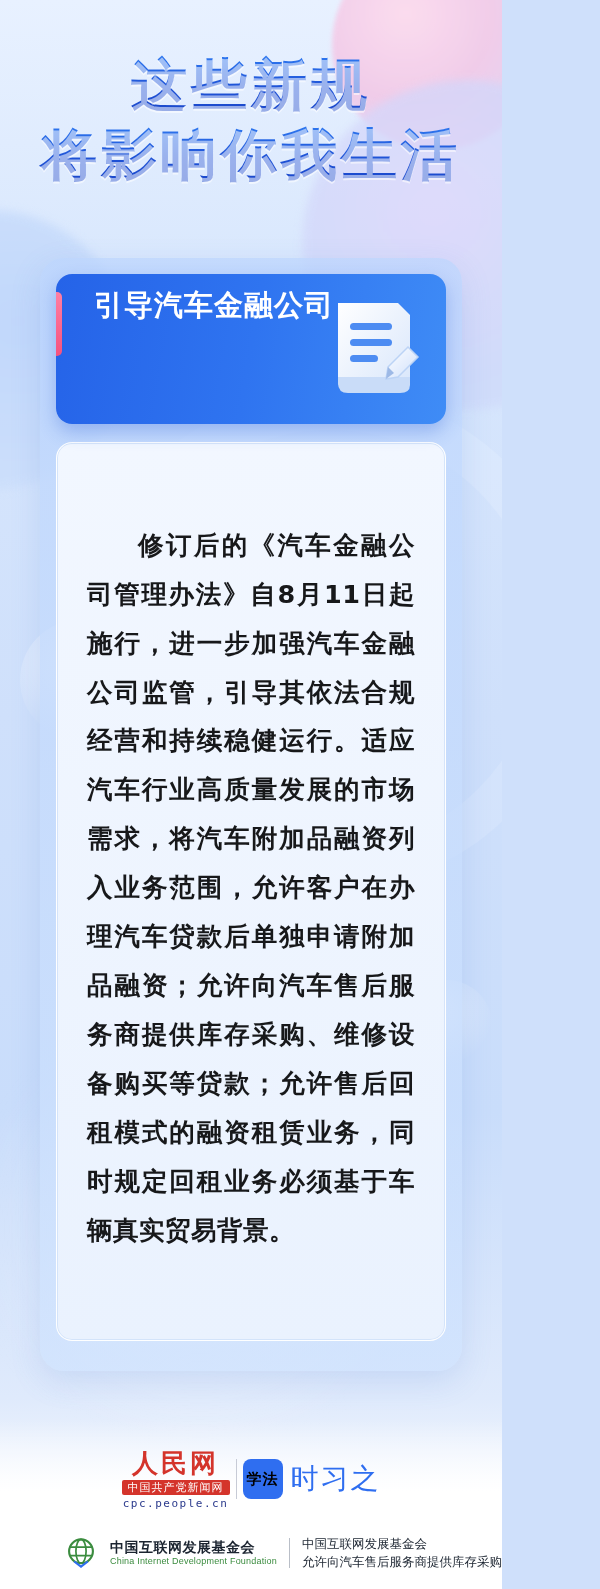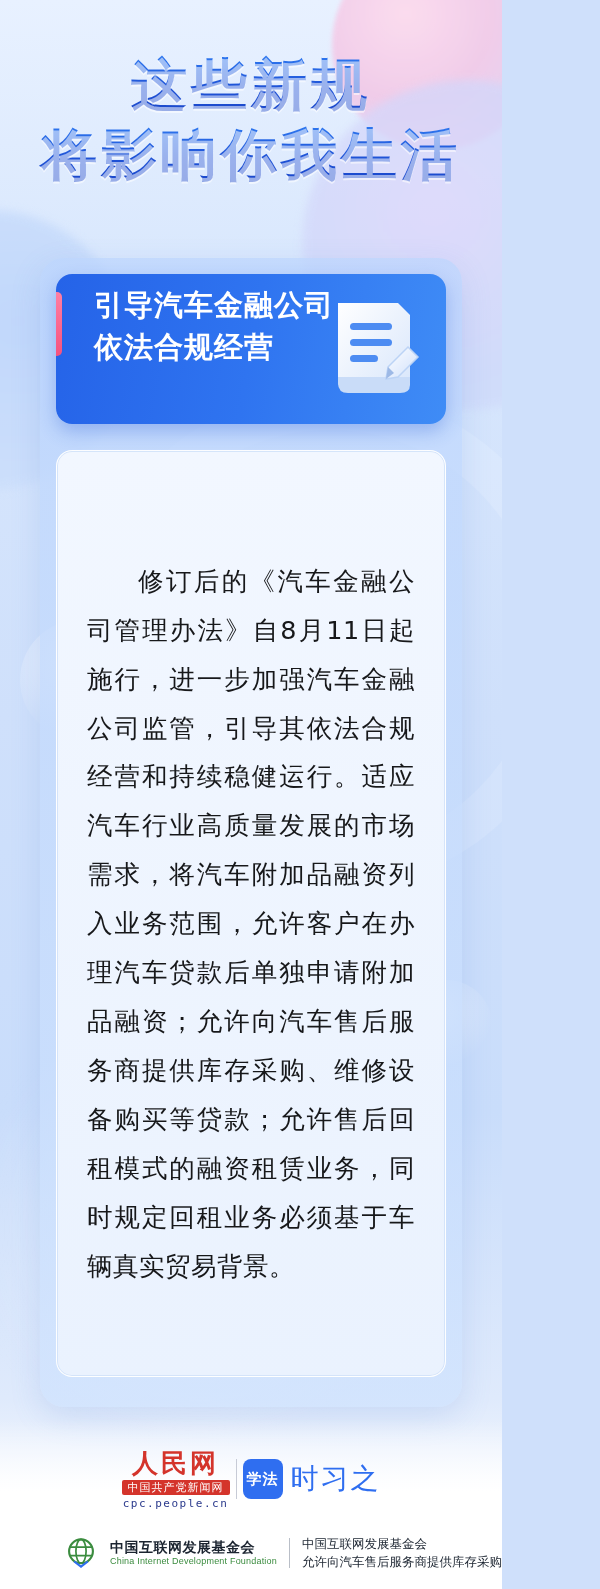--- a/index.html
+++ b/index.html
@@ -154,26 +154,27 @@
   .head-icon {
     position: absolute;
     right: 24px;
     top: 50%;
     transform: translateY(-50%);
     width: 96px;
     height: 104px;
   }
 
   .card-body {
-    margin-top: 26px;
+    margin-top: 18px;
     border-radius: 16px;
     background: linear-gradient(180deg, #f2f7ff 0%, #eaf2fe 100%);
     border: 1px solid rgba(255,255,255,.9);
     box-shadow: inset 0 0 0 1px rgba(210,226,250,.9);
-    padding: 80px 30px 60px 30px;
+    padding: 52px 30px 60px 30px;
+    font-weight: bold;
   }
   .body-text {
     font-size: 25.5px;
     line-height: 1.92;
     color: #17181a;
     text-align: justify;
     text-indent: 2em;
     font-family: "DejaVu Sans", "Liberation Serif", serif;
     letter-spacing: .5px;
   }
@@ -233,21 +234,21 @@
   .xuexi {
     display: flex;
     align-items: center;
     gap: 8px;
   }
   .xuexi-mark {
     width: 40px;
     height: 40px;
     border-radius: 8px;
     background: #2f6ef0;
-    color: #ffffff;
+    color: #000000;
     font-size: 15px;
     font-weight: 800;
     line-height: 17px;
     display: flex;
     align-items: center;
     justify-content: center;
     flex-direction: column;
     letter-spacing: 1px;
     font-family: "DejaVu Sans", "Liberation Sans", sans-serif;
   }
@@ -314,21 +315,20 @@
     <div class="title-line">这些新规</div>
     <div class="title-line second">将影响你我生活</div>
   </div>
 
   <div class="card">
 
     <div class="card-head">
       <div class="head-accent"></div>
       <div class="head-title">
         <div>引导汽车金融公司</div>
-        <div>依法合规经营</div>
       </div>
       <svg class="head-icon" viewBox="0 0 96 104">
         <defs>
           <linearGradient id="docg" x1="0" y1="0" x2="1" y2="1">
             <stop offset="0%" stop-color="#ffffff"></stop>
             <stop offset="100%" stop-color="#d8e6fb"></stop>
           </linearGradient>
           <linearGradient id="penc" x1="0" y1="0" x2="1" y2="1">
             <stop offset="0%" stop-color="#ffffff"></stop>
             <stop offset="100%" stop-color="#cfe0fb"></stop>

